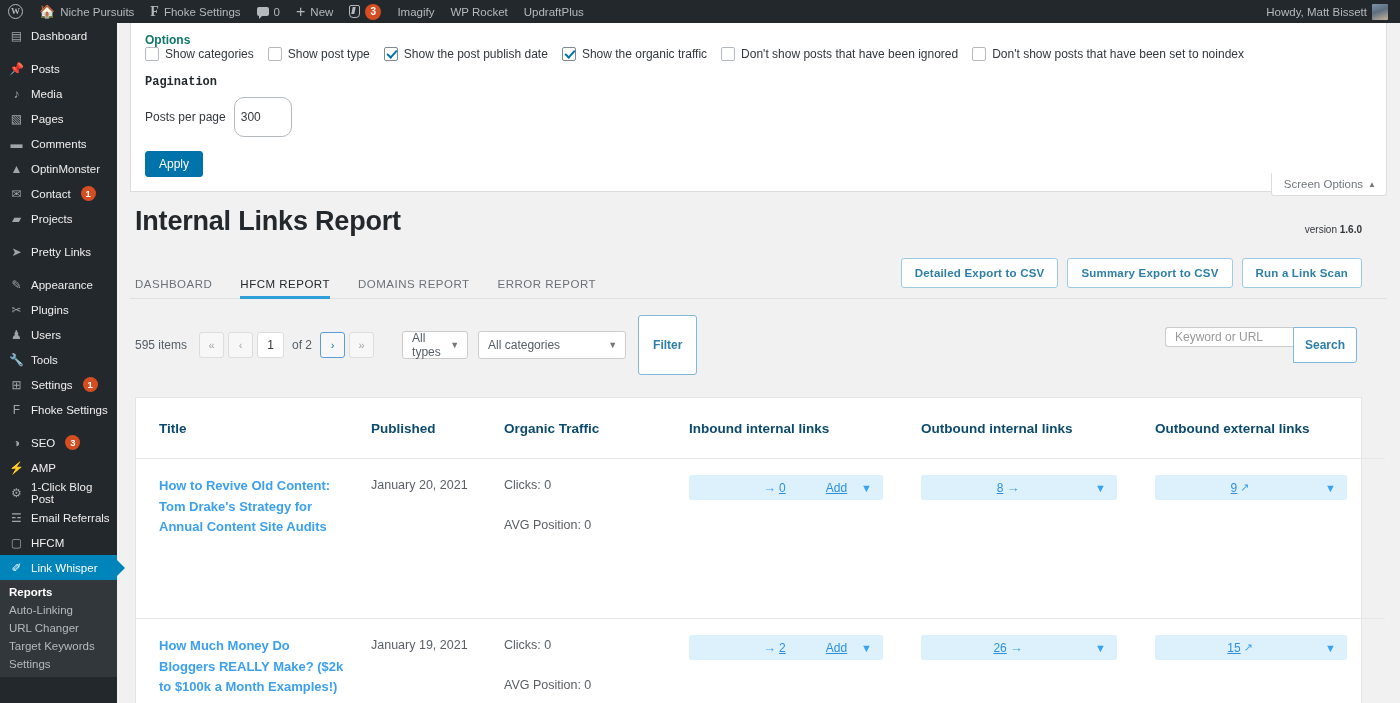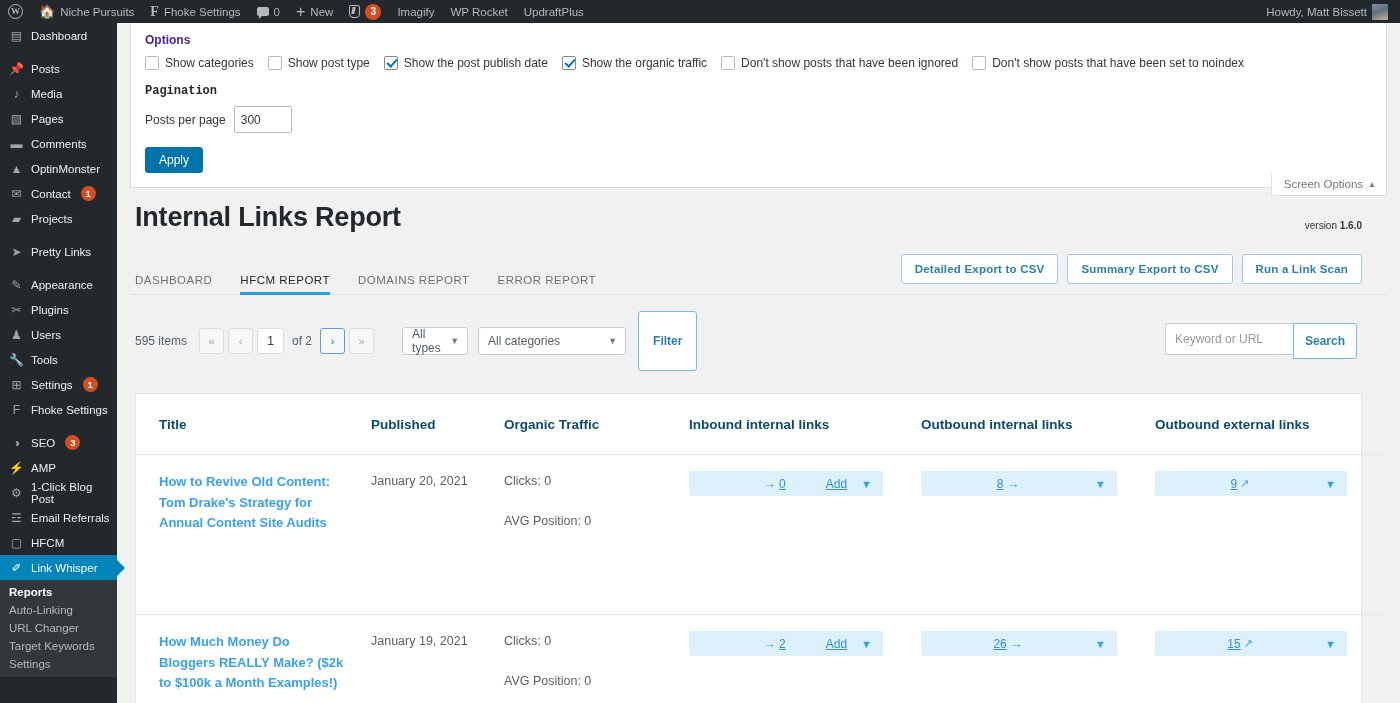--- a/index.html
+++ b/index.html
@@ -105,38 +105,38 @@
     width: 1283px; height: 680px; background: #f1f1f1;
     overflow: hidden;
   }
 
   
   .screen-opts-panel {
     background: #fff; border: 1px solid #ddd; border-top: none;
     margin: 0 13px 0 13px; padding: 10px 14px 14px 14px;
     position: relative;
   }
-  .so-label { font-size: 12px; font-weight: bold; color: #4c1d95; margin-bottom: 9px; }
+  .so-label { font-size: 12px; font-weight: bold; color: #0f766e; }
   .so-row { display: flex; align-items: center; flex-wrap: wrap; font-size: 12px; color: #32373c; }
   .cbx {
     width: 14px; height: 14px; border: 1px solid #b4b9be;
     background: #fff; border-radius: 2px; display: inline-block;
     position: relative; flex: 0 0 14px; margin-right: 6px;
   }
   .cbx.checked { border-color: #7e8993; }
   .cbx.checked::after {
     content: ""; position: absolute; left: 4px; top: 0px;
     width: 4px; height: 8px; border: solid #0073aa;
     border-width: 0 2px 2px 0; transform: rotate(42deg);
   }
   .so-chk { display: inline-flex; align-items: center; margin-right: 14px; white-space: nowrap; }
   .so-sub { font-size: 12px; font-weight: bold; color: #23282d; margin: 14px 0 8px 0; font-family: Liberation Mono, monospace; }
   .pp-row { display: flex; align-items: center; gap: 8px; font-size: 12px; color: #32373c; }
   .pp-input {
-    width: 58px; height: 27px; border: 1px solid #b4b9be; border-radius: 2px;
+    width: 58px; height: 40px; border: 1px solid #b4b9be; border-radius: 10px;
     background: #fff; font-size: 12px; color: #32373c; padding: 0 6px;
     font-family: "Liberation Sans", sans-serif;
   }
   .apply-btn {
     margin-top: 14px; display: inline-block;
     background: #0073aa; color: #fff; border: 1px solid #0073aa;
     border-radius: 3px; font-size: 12px; padding: 5px 13px; cursor: pointer;
     font-family: "Liberation Sans", sans-serif;
   }
 
@@ -219,21 +219,21 @@
   }
   .sel-types { margin-left: 28px; width: 66px; }
   .sel-cats { margin-left: 10px; width: 148px; }
   .filter-btn {
     margin-left: 12px; background: #fff; border: 1px solid #7fb8d8;
     color: #2e7fa8; border-radius: 3px; font-size: 12px; font-weight: bold;
     padding: 22px 14px; cursor: pointer; font-family: "Liberation Sans", sans-serif;
   }
   .search-group { margin-left: auto; display: flex; margin-right: 25px; }
   .search-input {
-    width: 128px; height: 32px; border: 1px solid #ccc; border-radius: 3px 0 0 3px;
+    width: 128px; height: 20px; border: 1px solid #ccc; border-radius: 3px 0 0 3px;
     border-right: none; padding: 0 9px; font-size: 12px; color: #32373c;
     background: #fff; font-family: "Liberation Sans", sans-serif;
   }
   .search-input::placeholder { color: #999; }
   .search-btn {
     height: 36px; background: #fff; border: 1px solid #7fb8d8; color: #2e7fa8;
     border-radius: 0 3px 3px 0; font-size: 12px; font-weight: bold;
     padding: 0 11px; cursor: pointer; font-family: "Liberation Sans", sans-serif;
   }
 

